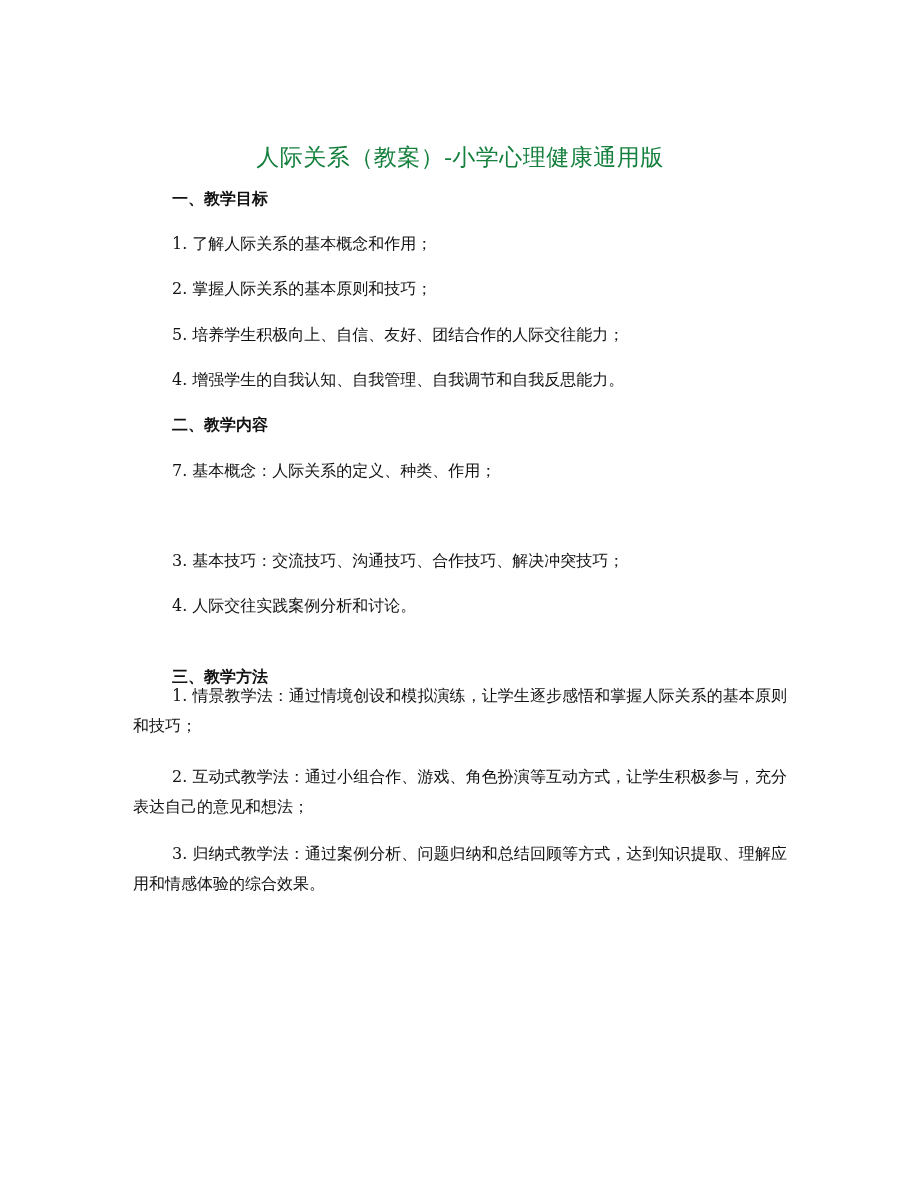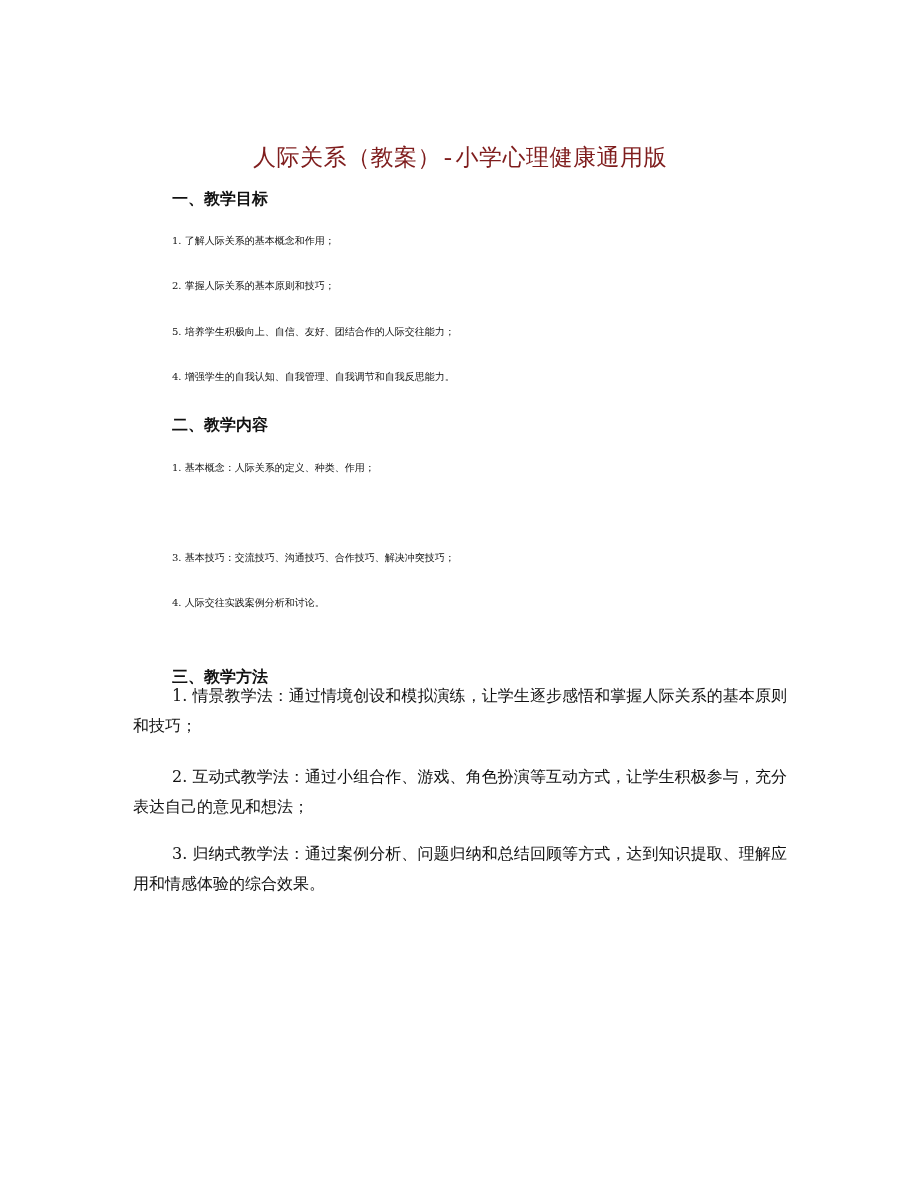--- a/index.html
+++ b/index.html
@@ -1,41 +1,41 @@
 <!DOCTYPE html>
 <html><head>
   <meta charset="utf-8">
   <style>
     html, body { margin: 0; padding: 0; background: #ffffff; }
     body { width: 920px; height: 1191px; position: relative; overflow: hidden;
            font-family: "DejaVu Serif", "Liberation Serif", serif; color: #111; }
     .page { position: absolute; left: 0; top: 0; width: 920px; height: 1191px; }
     .title { position: absolute; top: 142px; left: 0; width: 920px; text-align: center;
-             font-family: Liberation Mono, monospace;
-             font-size: 23px; color: #7f1d1d; letter-spacing: 0.5px; }
+             font-family: Liberation Serif, serif;
+             font-size: 23px; color: #15803d; letter-spacing: 0.5px; }
     .h { position: absolute; left: 172px; font-size: 16px; font-weight: bold;
          font-family: "DejaVu Sans", "Liberation Sans", sans-serif; }
-    .p { position: absolute; left: 172px; font-size: 10px; white-space: nowrap; }
+    .p { position: absolute; left: 172px; font-size: 16px; white-space: nowrap; }
     .para { position: absolute; left: 133px; width: 654px; font-size: 16px;
             line-height: 30px; text-indent: 39px; text-align: justify; }
   </style>
 </head>
 <body>
 
 <div class="page">
   <div class="title">人际关系（教案）-小学心理健康通用版</div>
 
   <div class="h" style="top:189px">一、教学目标</div>
   <div class="p" style="top:234px">1. 了解人际关系的基本概念和作用；</div>
   <div class="p" style="top:279px">2. 掌握人际关系的基本原则和技巧；</div>
   <div class="p" style="top:325px">5. 培养学生积极向上、自信、友好、团结合作的人际交往能力；</div>
   <div class="p" style="top:370px">4. 增强学生的自我认知、自我管理、自我调节和自我反思能力。</div>
 
   <div class="h" style="top:415px">二、教学内容</div>
-  <div class="p" style="top:461px">1. 基本概念：人际关系的定义、种类、作用；</div>
+  <div class="p" style="top:461px">7. 基本概念：人际关系的定义、种类、作用；</div>
   <div class="p" style="top:551px">3. 基本技巧：交流技巧、沟通技巧、合作技巧、解决冲突技巧；</div>
   <div class="p" style="top:596px">4. 人际交往实践案例分析和讨论。</div>
 
   <div class="h" style="top:667px">三、教学方法</div>
   <div class="para" style="top:681px">1. 情景教学法：通过情境创设和模拟演练，让学生逐步感悟和掌握人际关系的基本原则和技巧；</div>
   <div class="para" style="top:762px">2. 互动式教学法：通过小组合作、游戏、角色扮演等互动方式，让学生积极参与，充分表达自己的意见和想法；</div>
   <div class="para" style="top:839px">3. 归纳式教学法：通过案例分析、问题归纳和总结回顾等方式，达到知识提取、理解应用和情感体验的综合效果。</div>
 </div>
 
 </body></html>

